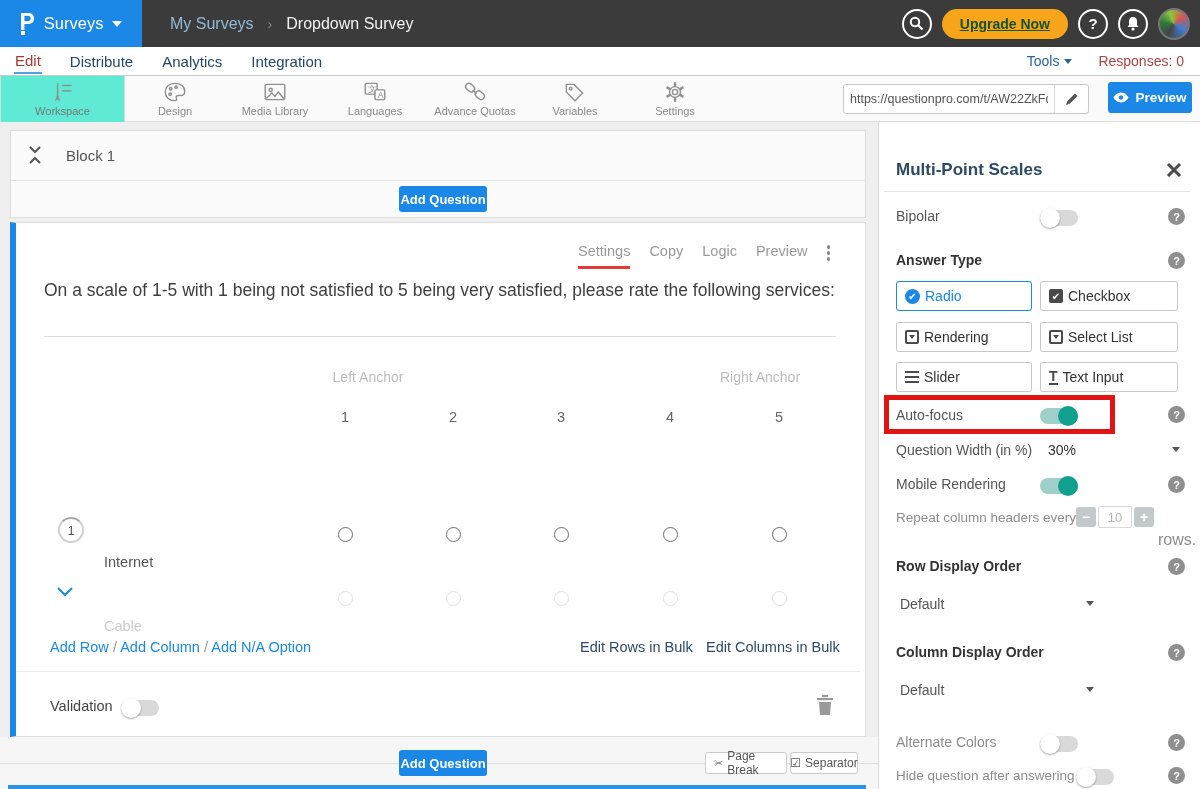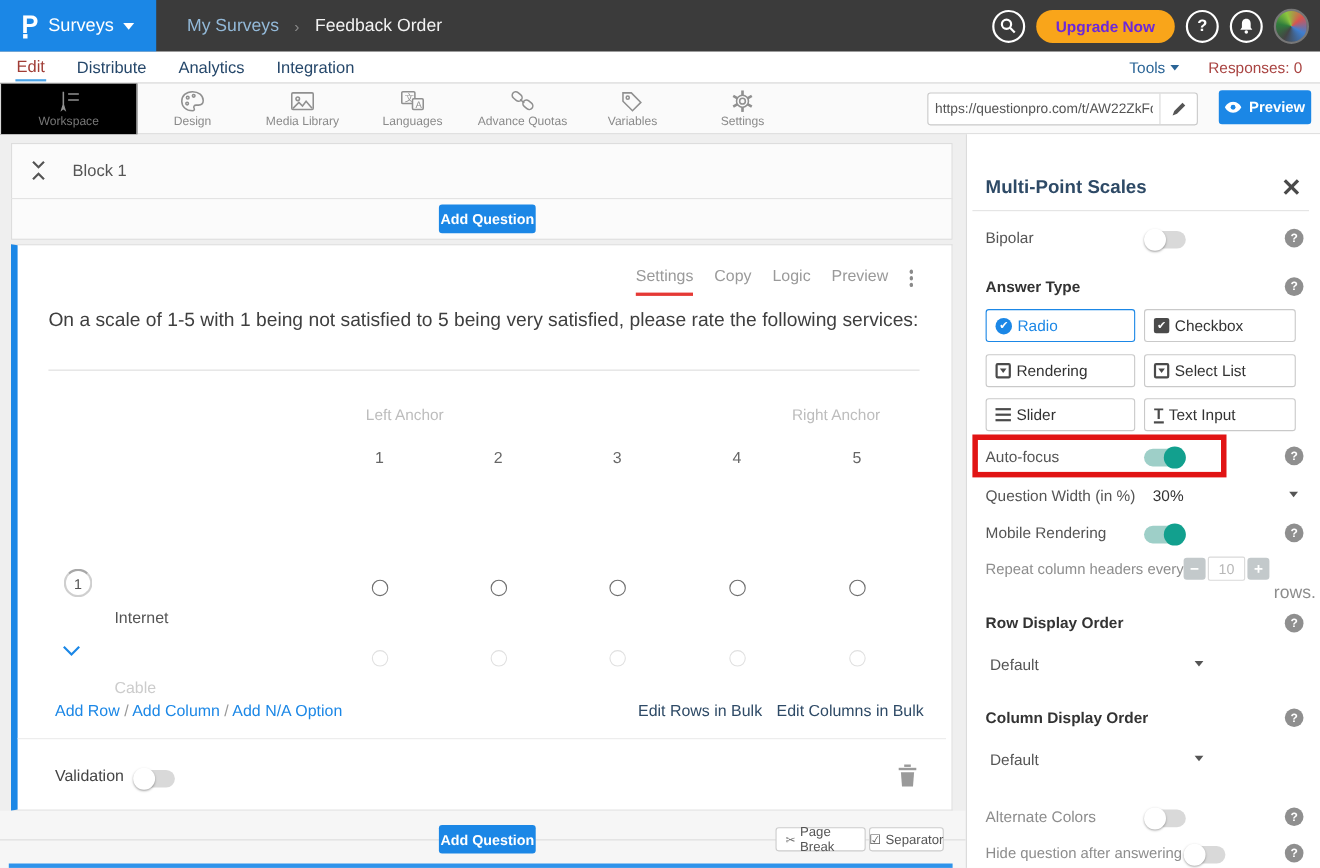--- a/index.html
+++ b/index.html
@@ -14,37 +14,37 @@
   .logo-p { font-size:23px; font-weight:700; position:relative; top:-1px; }
   .logo-p::after { content:""; position:absolute; left:1px; bottom:1px; width:4px; height:4px; background:#fff; }
   .app-menu { font-size:16.5px; }
   .caret-down { width:0; height:0; border-left:5px solid transparent; border-right:5px solid transparent; border-top:6px solid #fff; display:inline-block; }
   .crumbs { display:flex; align-items:center; gap:14px; margin-left:28px; font-size:16px; }
   .crumb-parent { color:#93b9d8; }
   .crumb-sep { color:#8a8a8a; font-size:14px; }
   .crumb-current { color:#f2f2f2; }
   .top-icons { margin-left:auto; margin-right:10px; display:flex; align-items:center; gap:10px; }
   .circle-btn { width:30px; height:30px; border:2px solid #fff; border-radius:50%; display:flex; align-items:center; justify-content:center; color:#fff; font-weight:700; font-size:15px; }
-  .upgrade-btn { height:30px; padding:0 18px; background:#f9a51a; border-radius:16px; color:#6d28d9; font-weight:700; font-size:14px; display:flex; align-items:center; }
+  .upgrade-btn { height:30px; padding:0 18px; background:#f9a51a; border-radius:16px; color:#14532d; font-weight:700; font-size:14px; display:flex; align-items:center;text-decoration:underline; }
   .avatar { width:32px; height:32px; border-radius:50%; border:2px solid #777;
             background:conic-gradient(from 210deg,#444 0deg,#2f7d3c 70deg,#8cc63f 130deg,#d9534f 200deg,#3f7fd0 270deg,#444 360deg); }
 
   
   .navbar { position:absolute; left:0; top:47px; width:1200px; height:29px; background:#fff; border-bottom:1px solid #c9c9c9; display:flex; align-items:center; padding-left:14px; font-size:15px; }
   .nav-item { margin-right:27px; color:#25476a; padding:3px 1px; }
   .nav-item.active { color:#a03d36; border-bottom:2px solid #4aa3e8; }
   .nav-right { margin-left:auto; margin-right:16px; display:flex; align-items:center; gap:26px; font-size:14px; }
   .tools-link { color:#2a6496; display:flex; align-items:center; gap:5px; }
   .tools-link .caret-down { border-top-color:#2a6496; border-left-width:4px; border-right-width:4px; border-top-width:5px; }
   .responses { color:#a94442; }
 
   
   .toolbar { position:absolute; left:0; top:76px; width:1200px; height:46px; background:#fafafa; border-bottom:1px solid #ddd; display:flex; }
   .tool-item { width:100px; height:46px; display:flex; flex-direction:column; align-items:center; justify-content:center; gap:2px; color:#8a8a8a; font-size:11px; }
-  .tool-item.active { width:125px; background:#000000; border-left:1px solid #d9d9d9; border-right:1px solid #d9d9d9; color:#777; }
+  .tool-item.active { width:125px; background:#5eead4; border-left:1px solid #d9d9d9; border-right:1px solid #d9d9d9; color:#777; }
   .tool-item svg { stroke:#909090; fill:none; stroke-width:1.3; }
   .url-box { position:absolute; left:843px; top:84px; width:246px; height:30px; background:#fff; border:1px solid #c9c9c9; border-radius:3px; display:flex; align-items:center; }
   .url-box input { flex:1; border:none; outline:none; font-size:12.5px; color:#555; padding:0 6px; font-family:"Liberation Sans",sans-serif; background:transparent; min-width:0; }
   .url-pencil { width:34px; height:28px; border-left:1px solid #d9d9d9; display:flex; align-items:center; justify-content:center; }
   .preview-btn { position:absolute; left:1108px; top:82px; width:84px; height:31px; background:#1b87e6; border-radius:3px; color:#fff; font-size:13.5px; font-weight:700; display:flex; align-items:center; justify-content:center; gap:6px; }
 
   
   .block-card { position:absolute; left:10px; top:130px; width:856px; height:88px; background:#fbfbfb; border:1px solid #ddd; }
   .block-divider { position:absolute; left:10px; top:180px; width:856px; height:1px; background:#e3e3e3; }
   .q-card { position:absolute; left:10px; top:222px; width:856px; height:515px; background:#fff; border:1px solid #ddd; border-left:6px solid #1b87e6; }
@@ -118,21 +118,21 @@
 
   <div class="topbar">
     <div class="logo-area">
       <span class="logo-p">P</span>
       <span class="app-menu">Surveys</span>
       <span class="caret-down"></span>
     </div>
     <div class="crumbs">
       <span class="crumb-parent">My Surveys</span>
       <span class="crumb-sep">›</span>
-      <span class="crumb-current">Feedback Order</span>
+      <span class="crumb-current">Dropdown Survey</span>
     </div>
     <div class="top-icons">
       <div class="circle-btn">
         <svg width="15" height="15" viewBox="0 0 15 15">
             <circle cx="6" cy="6" r="4.2" stroke="#fff" stroke-width="2" fill="none"></circle>
             <line x1="9.2" y1="9.2" x2="13.5" y2="13.5" stroke="#fff" stroke-width="2"></line>
           </svg>
       </div>
       <div class="upgrade-btn">Upgrade Now</div>
       <div class="circle-btn">

